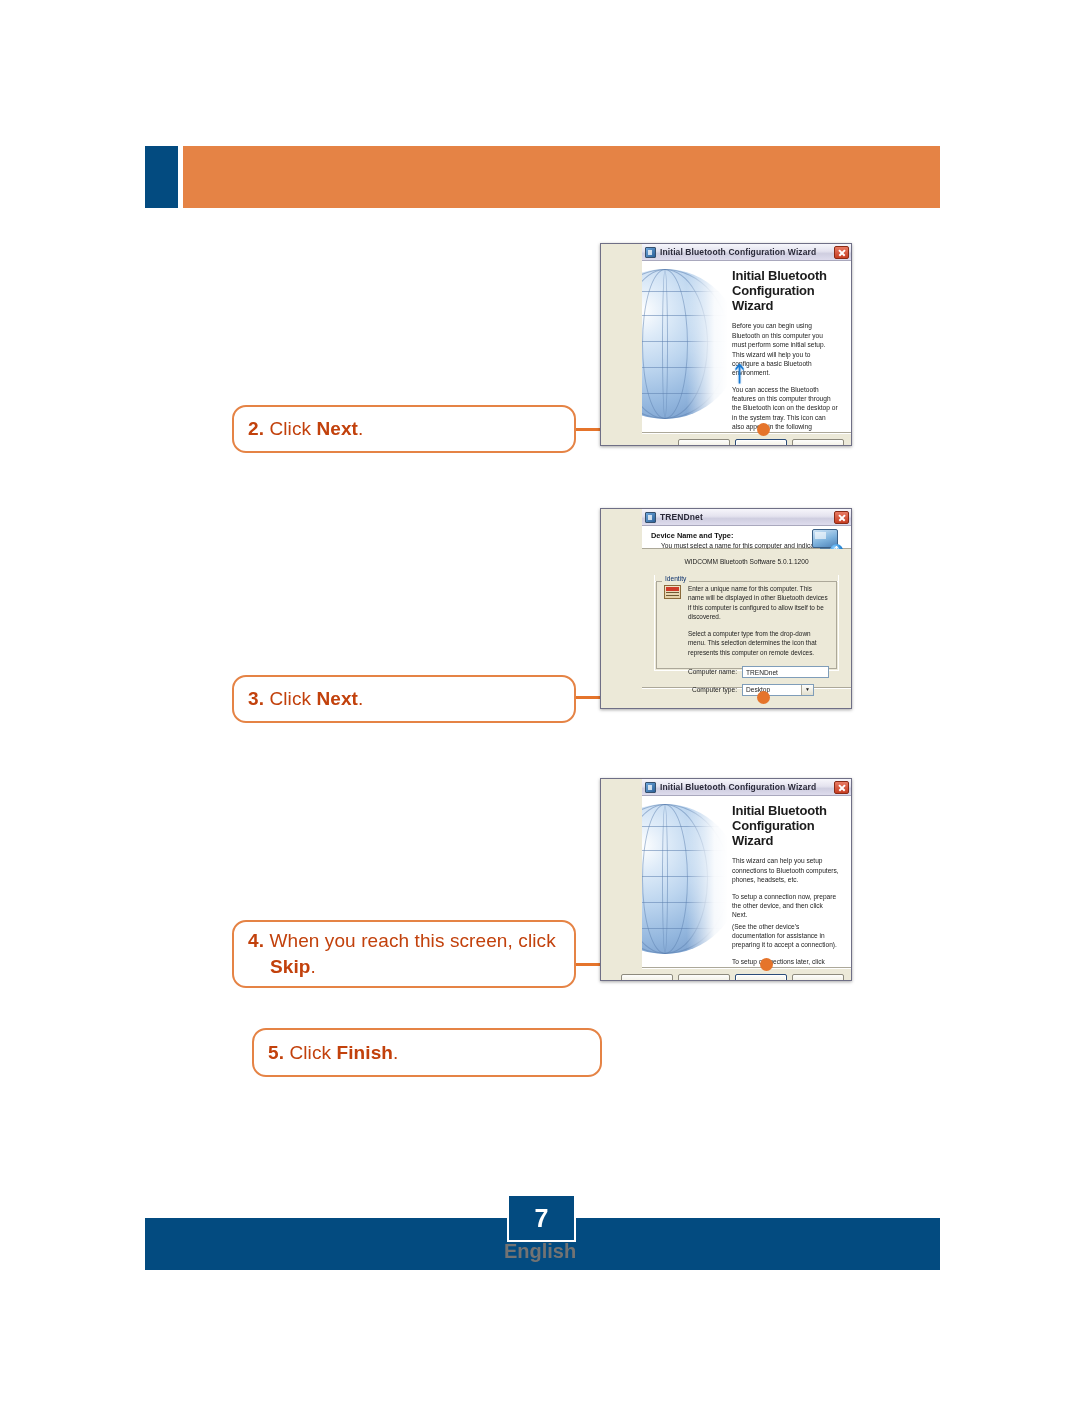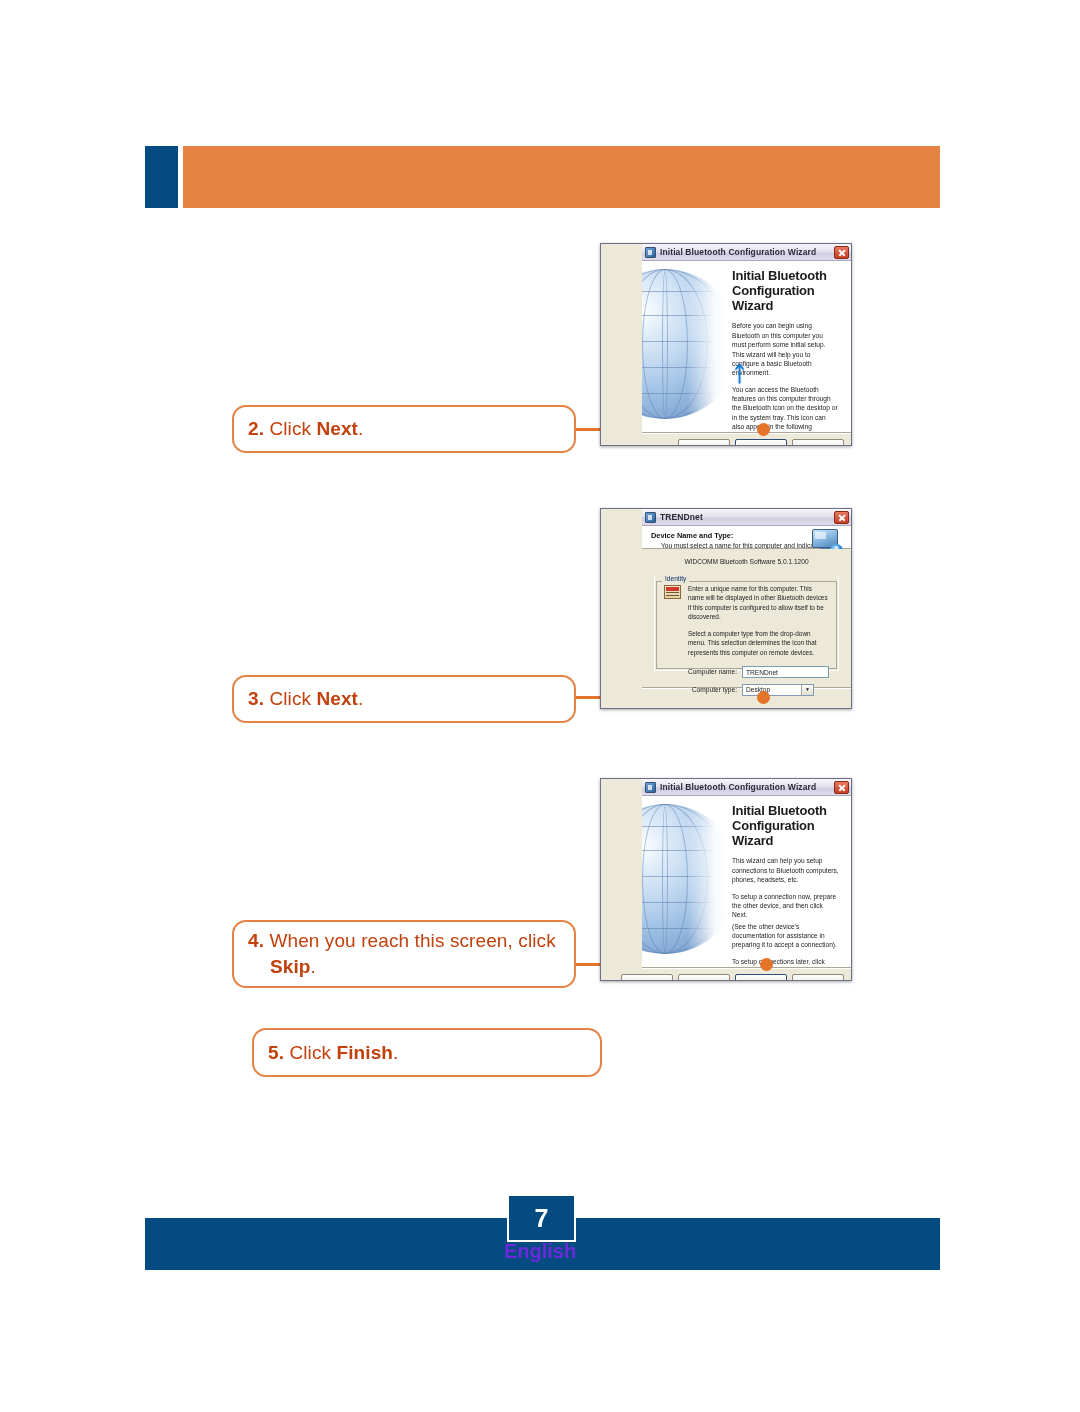--- a/index.html
+++ b/index.html
@@ -505,21 +505,21 @@
     color: #ffffff;
     font-size: 25px;
     font-weight: bold;
     line-height: 1;
   }
   .footer-lang {
     position: absolute;
     left: 0; right: 0;
     top: 1240px;
     text-align: center;
-    color: #6d28d9;
+    color: #737373;
     font-size: 20px;
     font-weight: bold;
     z-index: 4;
   }
 </style>
 </head>
 <body>
 
 <div class="page">
 

